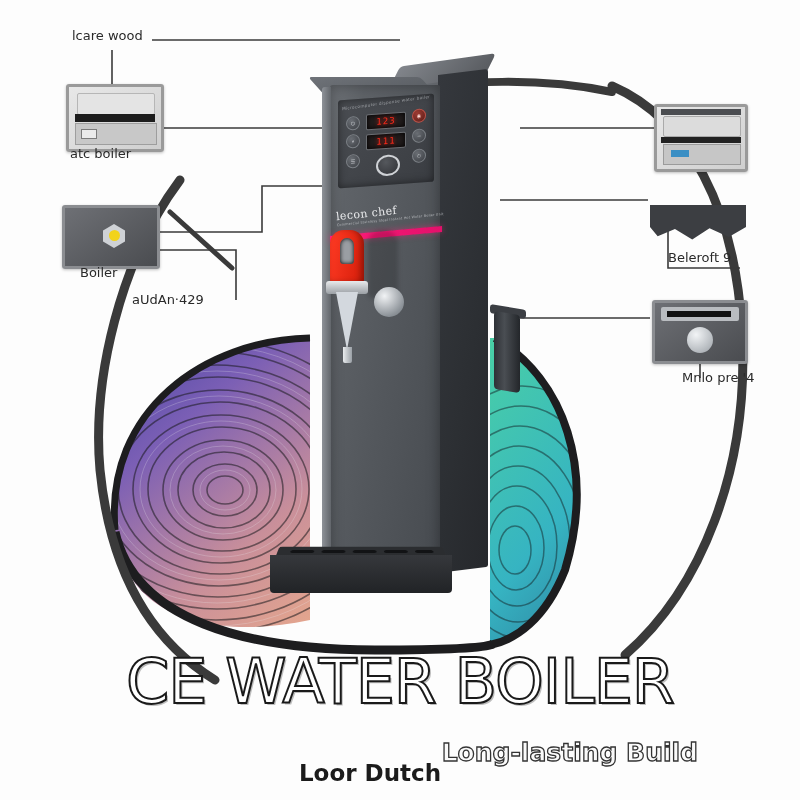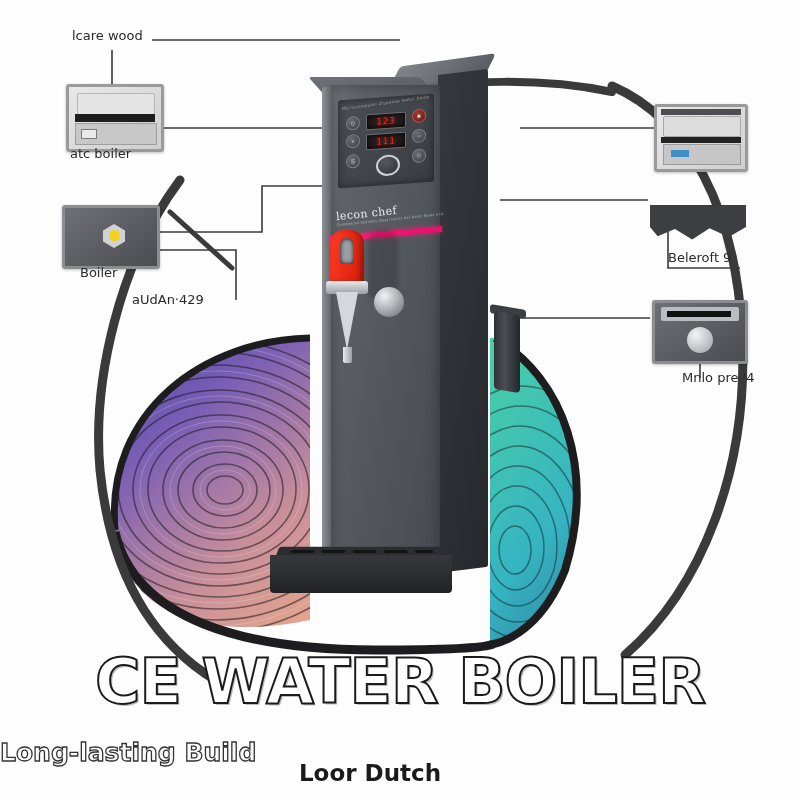--- a/index.html
+++ b/index.html
@@ -105,25 +105,25 @@
   
   .lines{position:absolute;left:0;top:0;width:800px;height:800px;}
   .thumb{position:absolute;background:linear-gradient(145deg,#e8e8e8,#cfcfcf);
      border:3px solid #9a9a9a;border-radius:3px;box-shadow:0 1px 3px rgba(0,0,0,.25);}
   .thumb-dark{background:linear-gradient(145deg,#6e7075,#4a4c50);border-color:#8b8d91;}
   .lbl{position:absolute;font-family:"DejaVu Sans",sans-serif;font-size:13px;
      color:#2a2a2a;white-space:nowrap;}
 
   
   .title{position:absolute;left:0;top:645px;width:800px;text-align:center;
-     font-family:"DejaVu Sans",sans-serif;font-weight:bold;font-size:62px;
+     font-family:"DejaVu Sans",sans-serif;font-weight:normal;font-size:62px;
      letter-spacing:-1px;color:#ffffff;
      -webkit-text-stroke:2px #1a1a1a;
      text-shadow:2px 2px 0 rgba(0,0,0,.25);}
-  .sub1{position:absolute;left:0;top:738px;width:698px;text-align:left;
+  .sub1{position:absolute;left:0;top:738px;width:698px;text-align:right;
      font-weight:bold;font-size:25px;color:#fafafa;-webkit-text-stroke:1.3px #333;}
   .sub2{position:absolute;left:0;top:760px;width:740px;text-align:center;
      font-weight:bold;font-size:23px;color:#1b1b1b;}
 </style>
 </head>
 <body>
 
 <div class="stage">
 
   <div class="blob-wrap">

